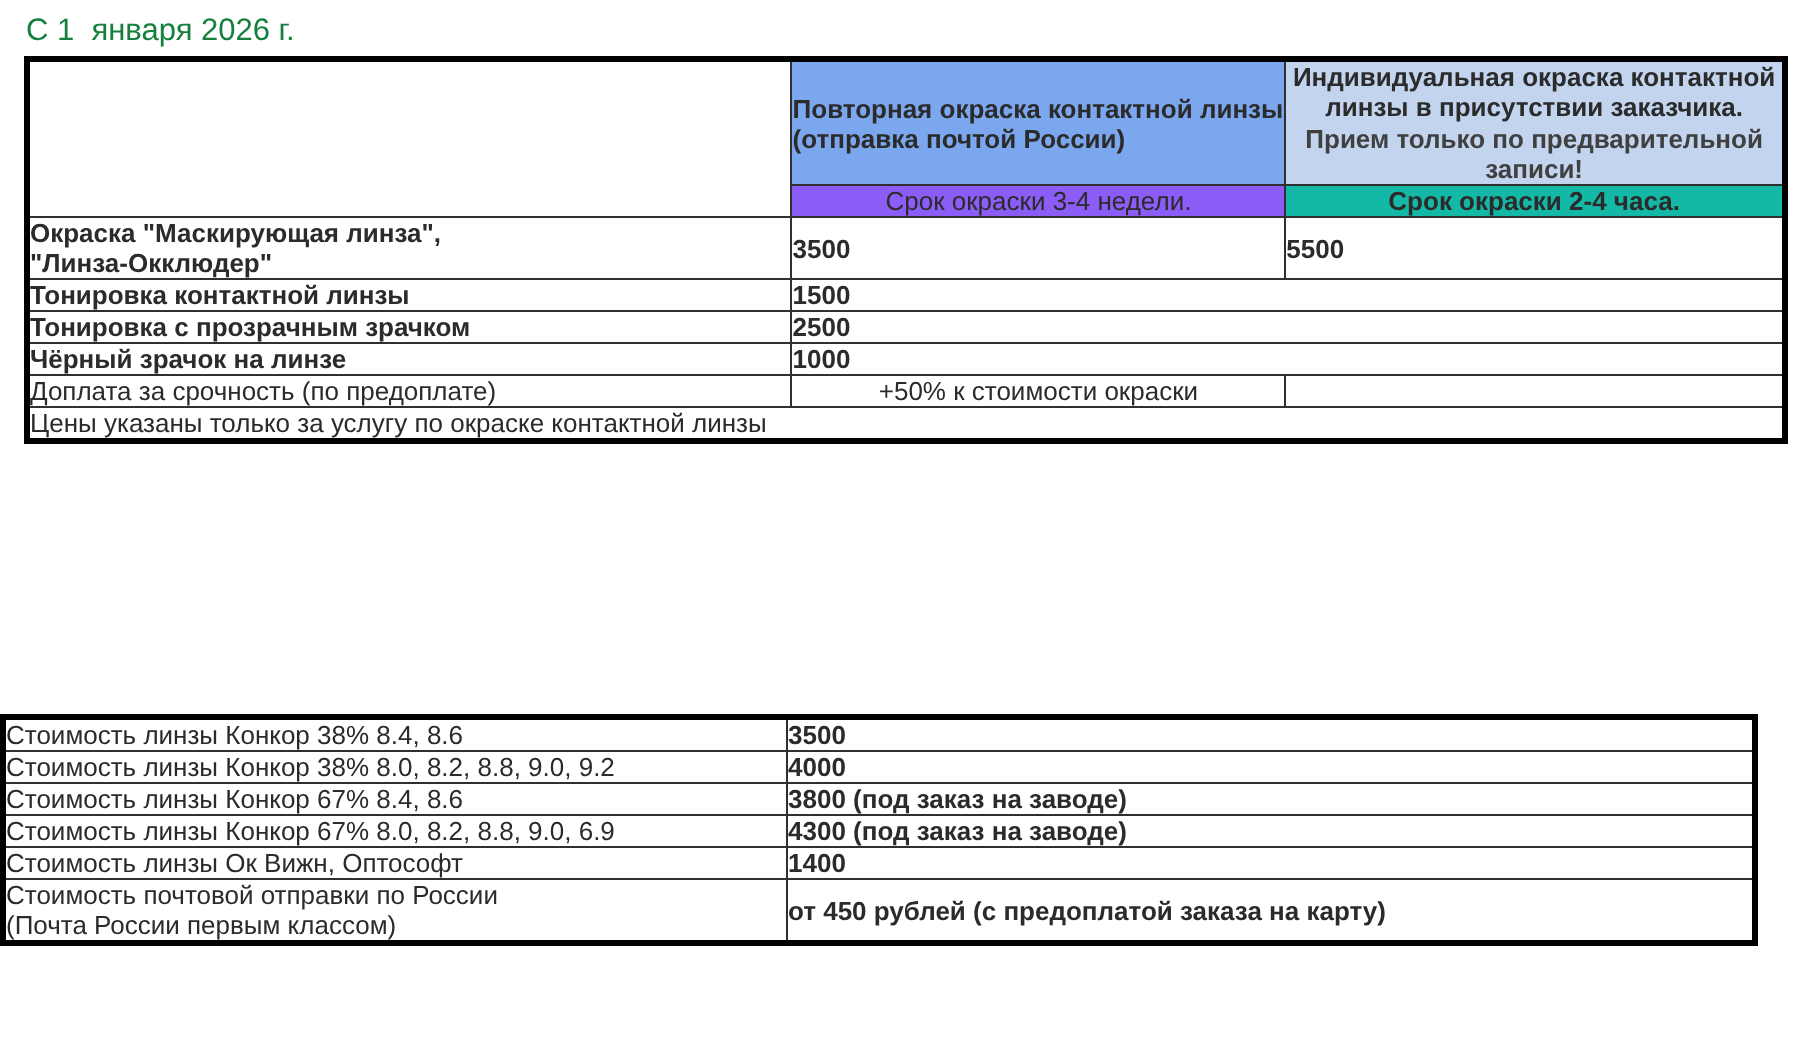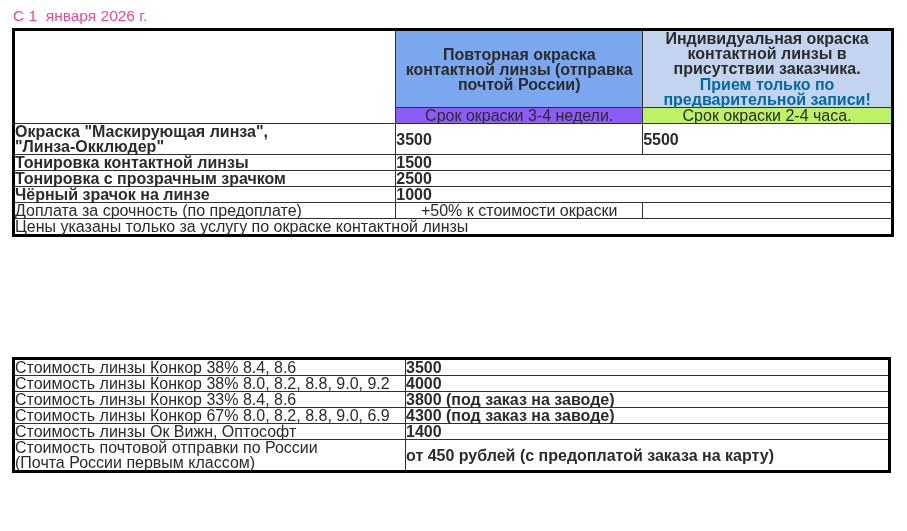--- a/index.html
+++ b/index.html
@@ -20,84 +20,83 @@
     width: 907px;
     height: 531px;
     box-sizing: border-box;
   }
   .doc-title {
     position: absolute;
     left: 13px;
     top: 6px;
     font-size: 15.5px;
     line-height: 19px;
-    color: #ec4899;
+    color: #15803d;
     white-space: pre;
     font-weight: 400;
   }
   table.grid {
     position: absolute;
     border-collapse: collapse;
     table-layout: fixed;
     border: 3px solid #000000;
     background: #ffffff;
   }
   table.grid td {
     border: 1px solid #2f2f2f;
     padding: 0;
     vertical-align: middle;
-    font-size: 16px;
+    font-size: 13px;
     line-height: 15px;
     color: #2b2b2b;
   }
   
   #price-table-main {
     left: 12px;
     top: 28px;
     width: 882px;
   }
   .col-label   { width: 381px; }
   .col-remote  { width: 246px; }
   .col-onsite  { width: 249px; }
 
   .hdr-remote {
     background: #7ba7ef;
-    text-align: center;
     font-weight: bold;
     font-size: 12.4px;
     line-height: 15px;
     padding: 4px 10px;
     color: #1d1d1d;
   }
   .hdr-onsite {
     background: #c2d4ee;
     text-align: center;
     font-weight: bold;
     font-size: 12.4px;
     line-height: 15px;
     padding: 4px 8px;
     color: #1d1d1d;
   }
   .hdr-warn {
-    color: #0369a1;
+    color: #404040;
     display: block;
     margin-top: 1px;
   }
   .term-remote {
     background: #8b5cf6;
     text-align: center;
     font-weight: 400;
     font-size: 13.5px;
     padding: 4px 6px;
     color: #1d1d1d;
   }
   .term-onsite {
-    background: #bef264;
-    text-align: center;
-    font-weight: 400;
+    background: #14b8a6;
+    text-align: center;
+    font-weight: 700;
     font-size: 13.5px;
     padding: 4px 6px;
     color: #1d1d1d;
   }
   .lbl {
     padding: 3px 0 3px 7px;
     font-weight: bold;
     font-size: 13.6px;
     line-height: 17px;
     text-align: left;
@@ -126,21 +125,21 @@
   }
   .notice {
     color: #1f1fa8;
     font-weight: normal;
     font-size: 13.6px;
     padding: 4px 0 4px 7px;
     text-align: left;
   }
   
   #price-table-lenses {
-    left: 12px;
+    left: 0;
     top: 357px;
     width: 806px;
     border-radius: 32px;
   }
   .col2-label { width: 392px; }
   .col2-value { width: 484px; }
 </style>
 </head>
 <body>
 
@@ -211,21 +210,21 @@
     <tbody>
       <tr>
         <td class="lbl-plain">Стоимость линзы Конкор 38% 8.4, 8.6</td>
         <td class="val">3500</td>
       </tr>
       <tr>
         <td class="lbl-plain">Стоимость линзы Конкор 38% 8.0, 8.2, 8.8, 9.0, 9.2</td>
         <td class="val">4000</td>
       </tr>
       <tr>
-        <td class="lbl-plain">Стоимость линзы Конкор 33% 8.4, 8.6</td>
+        <td class="lbl-plain">Стоимость линзы Конкор 67% 8.4, 8.6</td>
         <td class="val">3800 (под заказ на заводе)</td>
       </tr>
       <tr>
         <td class="lbl-plain">Стоимость линзы Конкор 67% 8.0, 8.2, 8.8, 9.0, 6.9</td>
         <td class="val">4300 (под заказ на заводе)</td>
       </tr>
       <tr>
         <td class="lbl-plain">Стоимость линзы Ок Вижн, Оптософт</td>
         <td class="val">1400</td>
       </tr>

